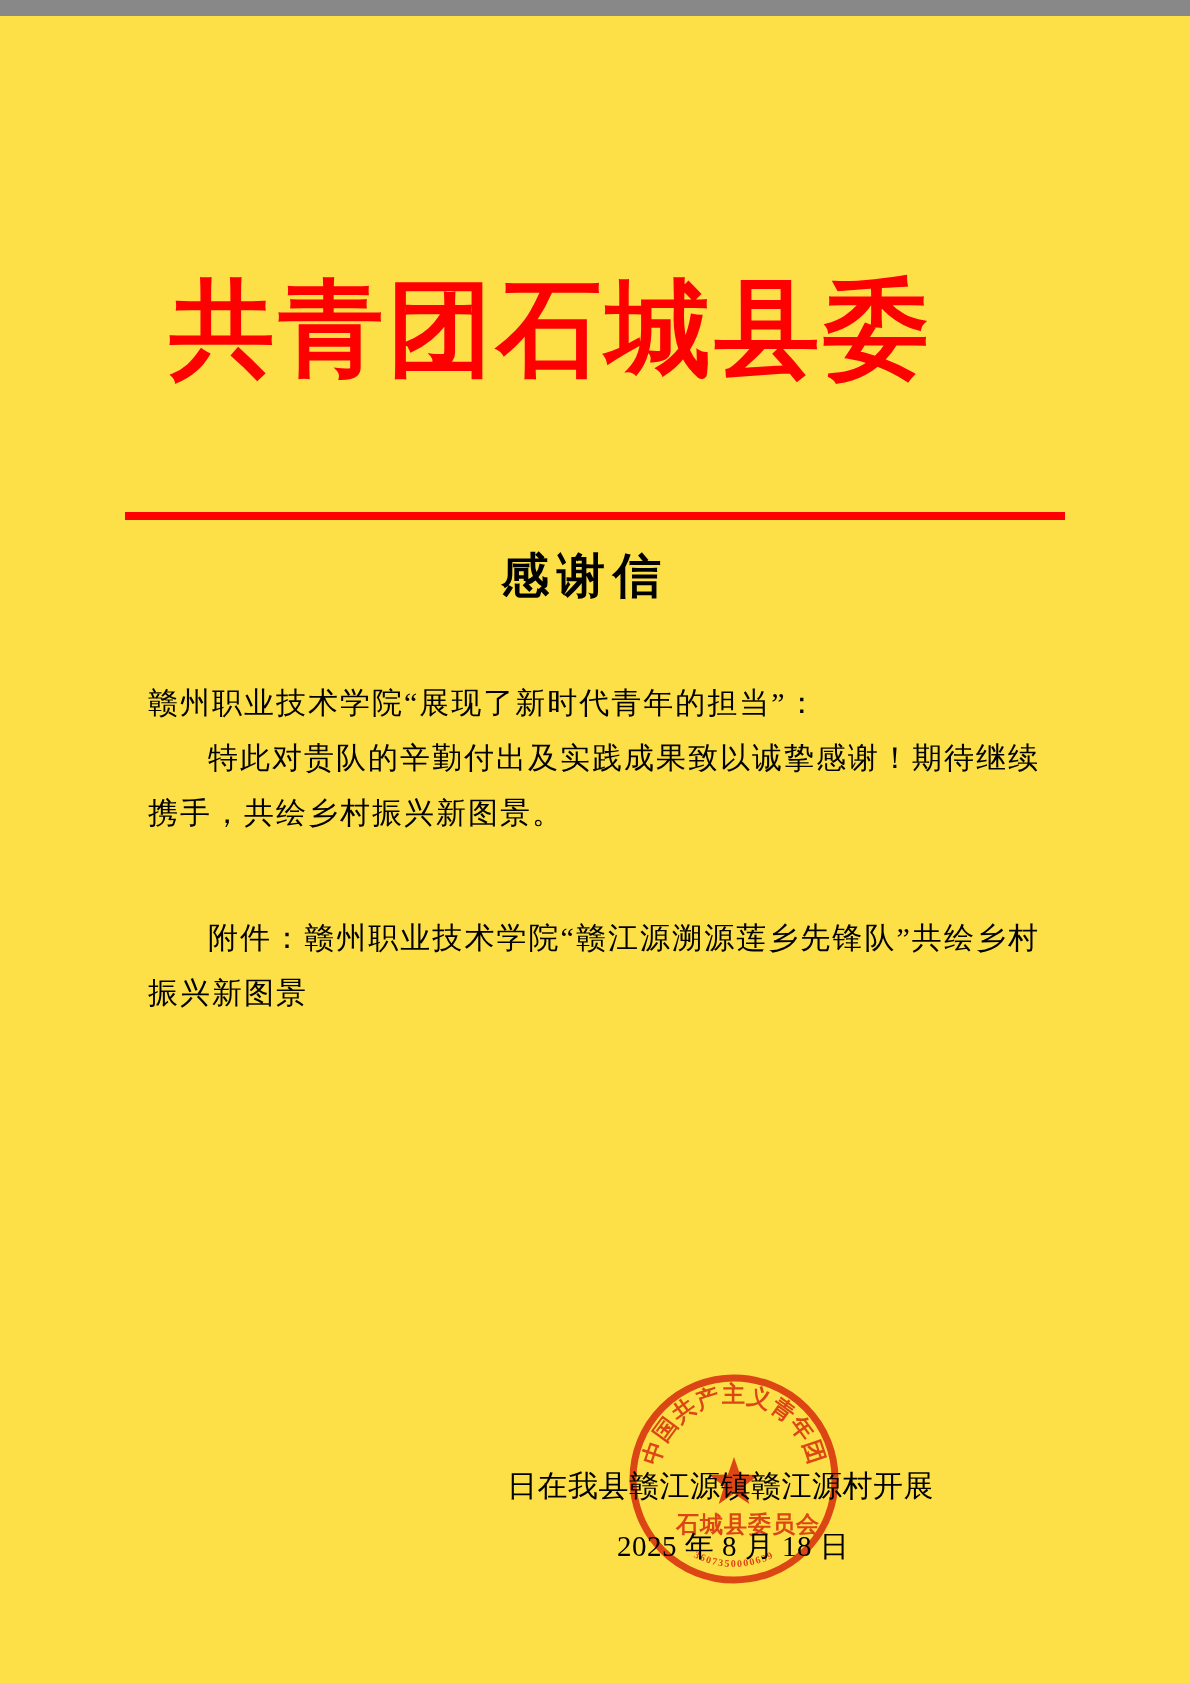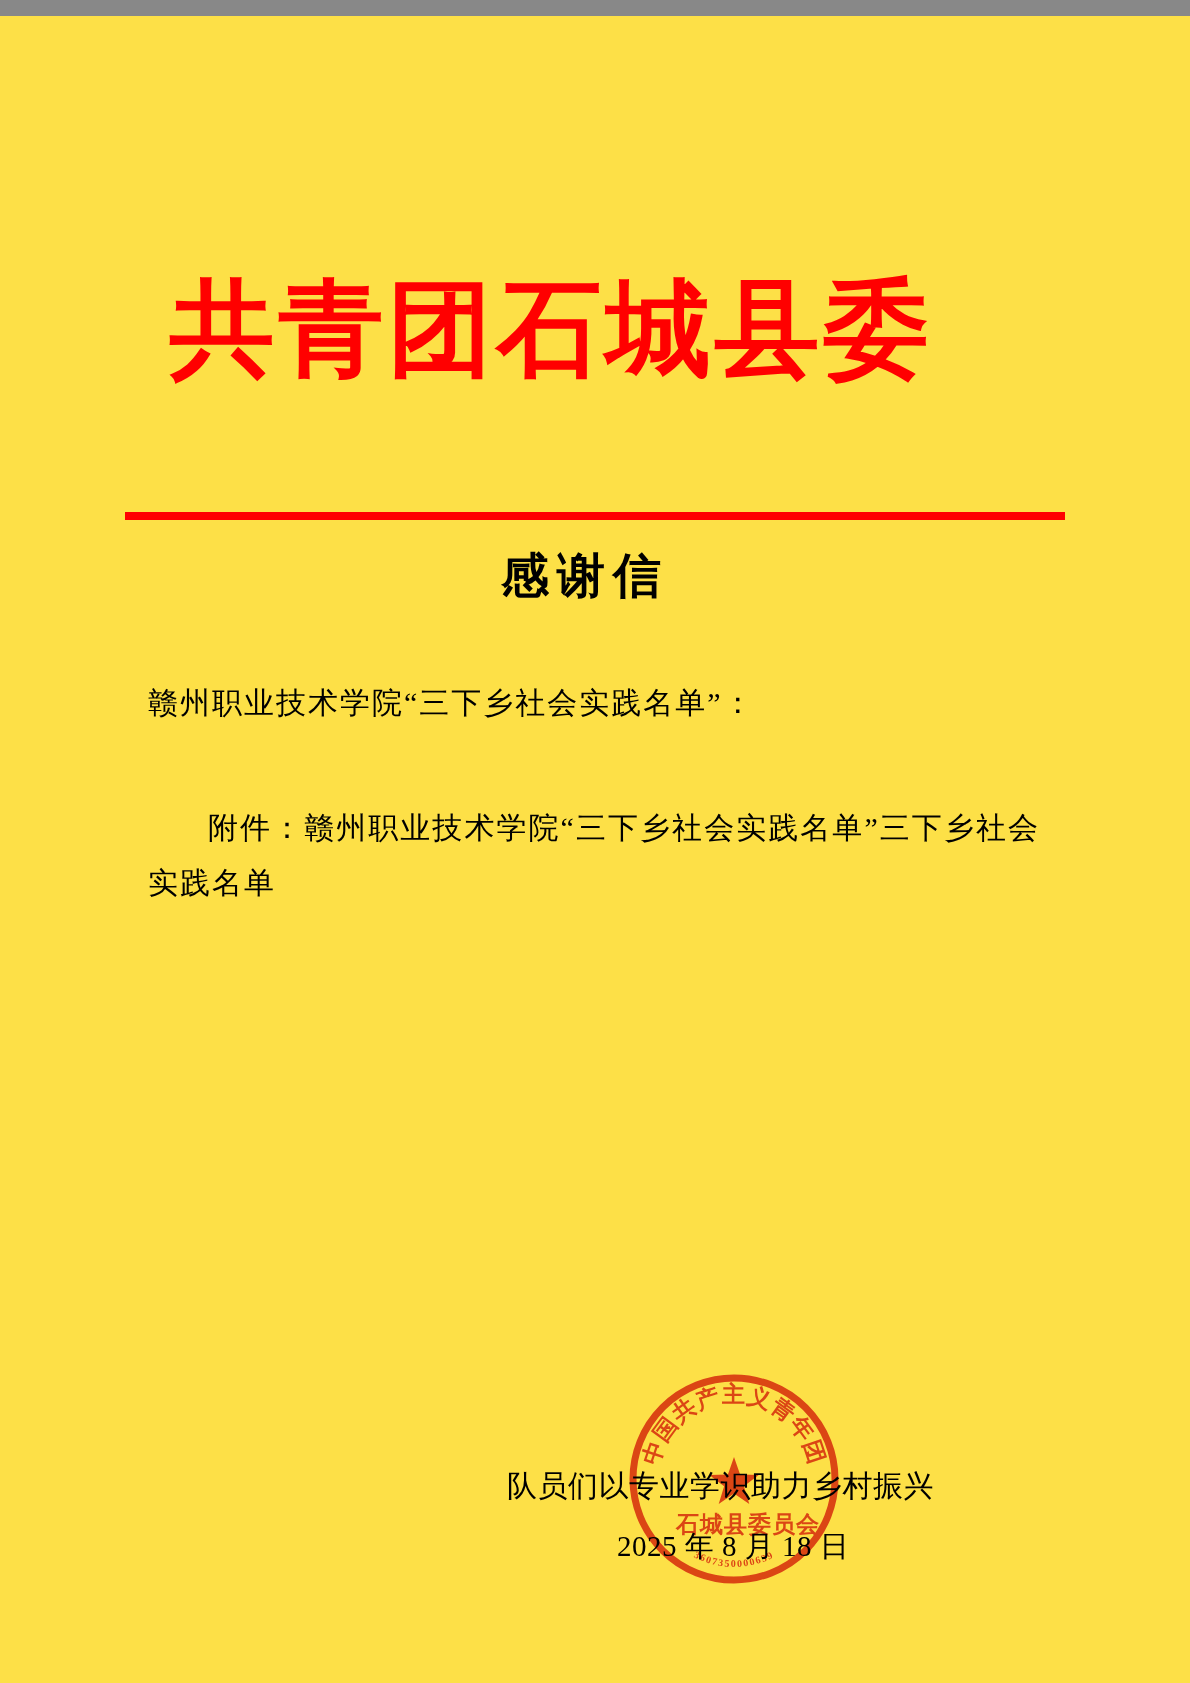--- a/index.html
+++ b/index.html
@@ -98,25 +98,26 @@
 
 <div class="page">
 
   <div class="letterhead">共青团石城县委</div>
 
   <div class="divider"></div>
 
   <div class="doc-title">感谢信</div>
 
   <div class="body-block">
-    <p class="salutation">赣州职业技术学院“三下乡社会实践名单”：</p>
-    <p class="attachment">附件：赣州职业技术学院“三下乡社会实践名单”三下乡社会实践名单</p>
+    <p class="salutation">赣州职业技术学院“展现了新时代青年的担当”：</p>
+    <p class="indent">特此对贵队的辛勤付出及实践成果致以诚挚感谢！期待继续携手，共绘乡村振兴新图景。</p>
+    <p class="attachment">附件：赣州职业技术学院“赣江源溯源莲乡先锋队”共绘乡村振兴新图景</p>
   </div>
 
-  <div class="sig-org">队员们以专业学识助力乡村振兴</div>
+  <div class="sig-org">日在我县赣江源镇赣江源村开展</div>
 
   <div class="sig-date">2025 年 8 月 18 日</div>
 
   <div class="seal">
     <svg viewBox="0 0 220 220" xmlns="http://www.w3.org/2000/svg">
       <defs>
         <path id="arcTop" d="M 34.7 94 A 77 77 0 0 1 185.3 94" fill="none"></path>
         <path id="arcBottom" d="M 59.5 182 A 88 88 0 0 0 160.5 182" fill="none"></path>
       </defs>
       <circle cx="110" cy="110" r="101" fill="none" stroke="#d9362e" stroke-width="7"></circle>

